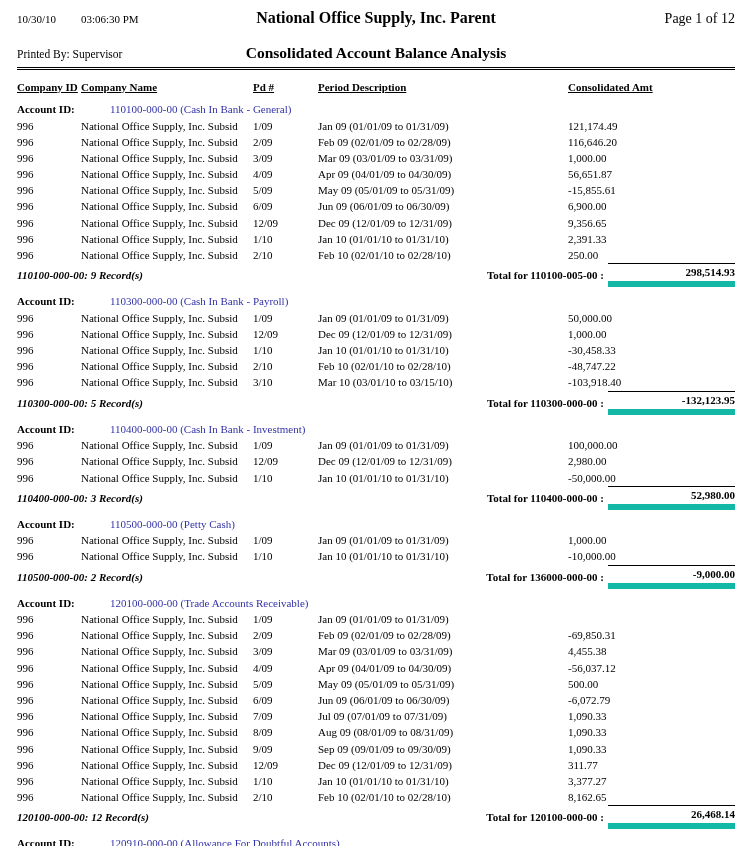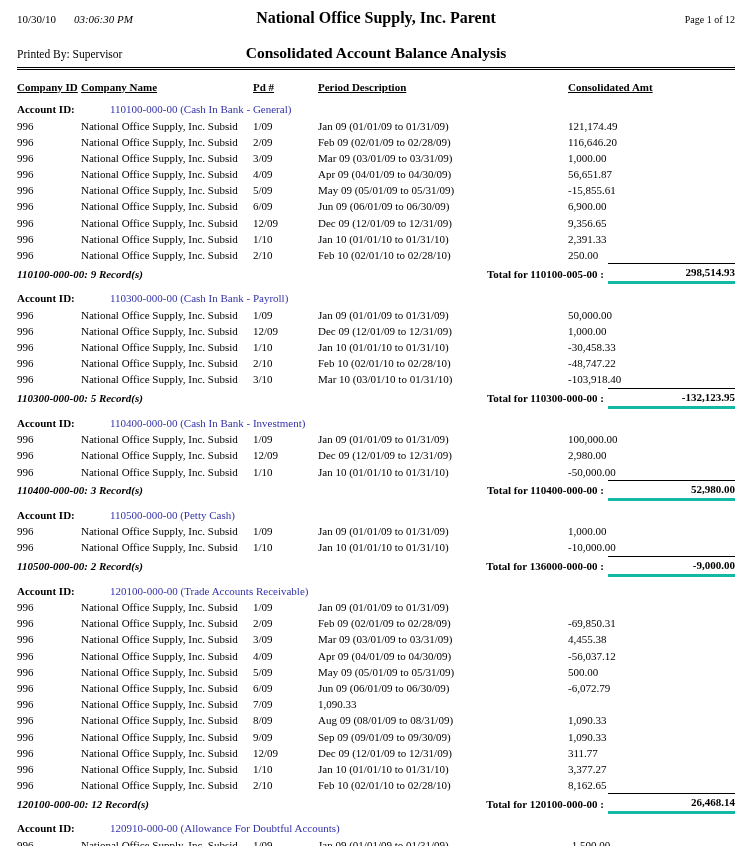--- a/index.html
+++ b/index.html
@@ -11,23 +11,23 @@
     overflow: hidden;
     font-family: "Liberation Serif", serif;
     color: #000;
     font-size: 11px;
   }
   .report { padding: 9px 13px 0 17px; }
 
   
   .hdr { display: grid; grid-template-columns: 185px 1fr 185px; align-items: baseline; }
   .hdr-date { display: inline-block; }
-  .hdr-time { display: inline-block; margin-left: 15px; font-style: italic; }
+  .hdr-time { display: inline-block; margin-left: 22px; }
   .hdr-company { text-align: center; font-weight: bold; font-size: 16px; }
-  .hdr-page { text-align: right; font-size: 10px; }
+  .hdr-page { text-align: right; font-size: 14px; }
   .hdr-printed { font-size: 11.5px; margin-top: 21px; }
   .hdr-title { text-align: center; font-weight: bold; font-size: 15.5px; margin-top: 1px; }
   .rule { border-bottom: 3px double #000; margin-top: 5px; }
 
   
   .row { display: grid; grid-template-columns: 64px 172px 65px 250px 1fr; }
   .row span { white-space: nowrap; }
   .c5 { text-align: left; }
 
   .colhead { margin-top: 9px; line-height: 16px; font-weight: bold; }
@@ -38,21 +38,21 @@
   
   .acct-row { margin-top: 6px; line-height: 16.5px; }
   .acct-label { display: inline-block; width: 93px; font-weight: bold; }
   .acct-link { color: var(--account-link, #3333a8); }
 
   .foot { display: flex; align-items: center; }
   .records { flex: 1; font-weight: bold; font-style: italic; }
   .total-label { font-weight: bold; white-space: nowrap; }
   .total-amt {
     width: 127px; margin-left: 4px; text-align: right; font-weight: bold;
-    border-top: 1px solid #000; border-bottom: 3px solid #14b8a6;
+    border-top: 1px solid #000; border-bottom: 6px solid #14b8a6;
     line-height: 15px; padding: 1px 0;
   }
 </style>
 </head>
 <body>
 
 <div class="report">
 
   <div class="hdr">
     <div>
@@ -199,21 +199,21 @@
     <span class="c2">National Office Supply, Inc. Subsid</span>
     <span class="c3">2/10</span>
     <span class="c4">Feb 10 (02/01/10 to 02/28/10)</span>
     <span class="c5">-48,747.22</span>
   </div>
 
   <div class="row body-row">
     <span class="c1">996</span>
     <span class="c2">National Office Supply, Inc. Subsid</span>
     <span class="c3">3/10</span>
-    <span class="c4">Mar 10 (03/01/10 to 01/31/10)</span>
+    <span class="c4">Mar 10 (03/01/10 to 03/15/10)</span>
     <span class="c5">-103,918.40</span>
   </div>
 </div>
     <div class="foot">
       <span class="records">110300-000-00: 5 Record(s)</span>
       <span class="total-label">Total for 110300-000-00 :</span>
       <span class="total-amt">-132,123.95</span>
     </div>
   </section>
 
@@ -330,20 +330,21 @@
     <span class="c2">National Office Supply, Inc. Subsid</span>
     <span class="c3">6/09</span>
     <span class="c4">Jun 09 (06/01/09 to 06/30/09)</span>
     <span class="c5">-6,072.79</span>
   </div>
 
   <div class="row body-row">
     <span class="c1">996</span>
     <span class="c2">National Office Supply, Inc. Subsid</span>
     <span class="c3">7/09</span>
+    <span class="c4">Jul 09 (07/01/09 to 07/31/09)</span>
     <span class="c5">1,090.33</span>
   </div>
 
   <div class="row body-row">
     <span class="c1">996</span>
     <span class="c2">National Office Supply, Inc. Subsid</span>
     <span class="c3">8/09</span>
     <span class="c4">Aug 09 (08/01/09 to 08/31/09)</span>
     <span class="c5">1,090.33</span>
   </div>

